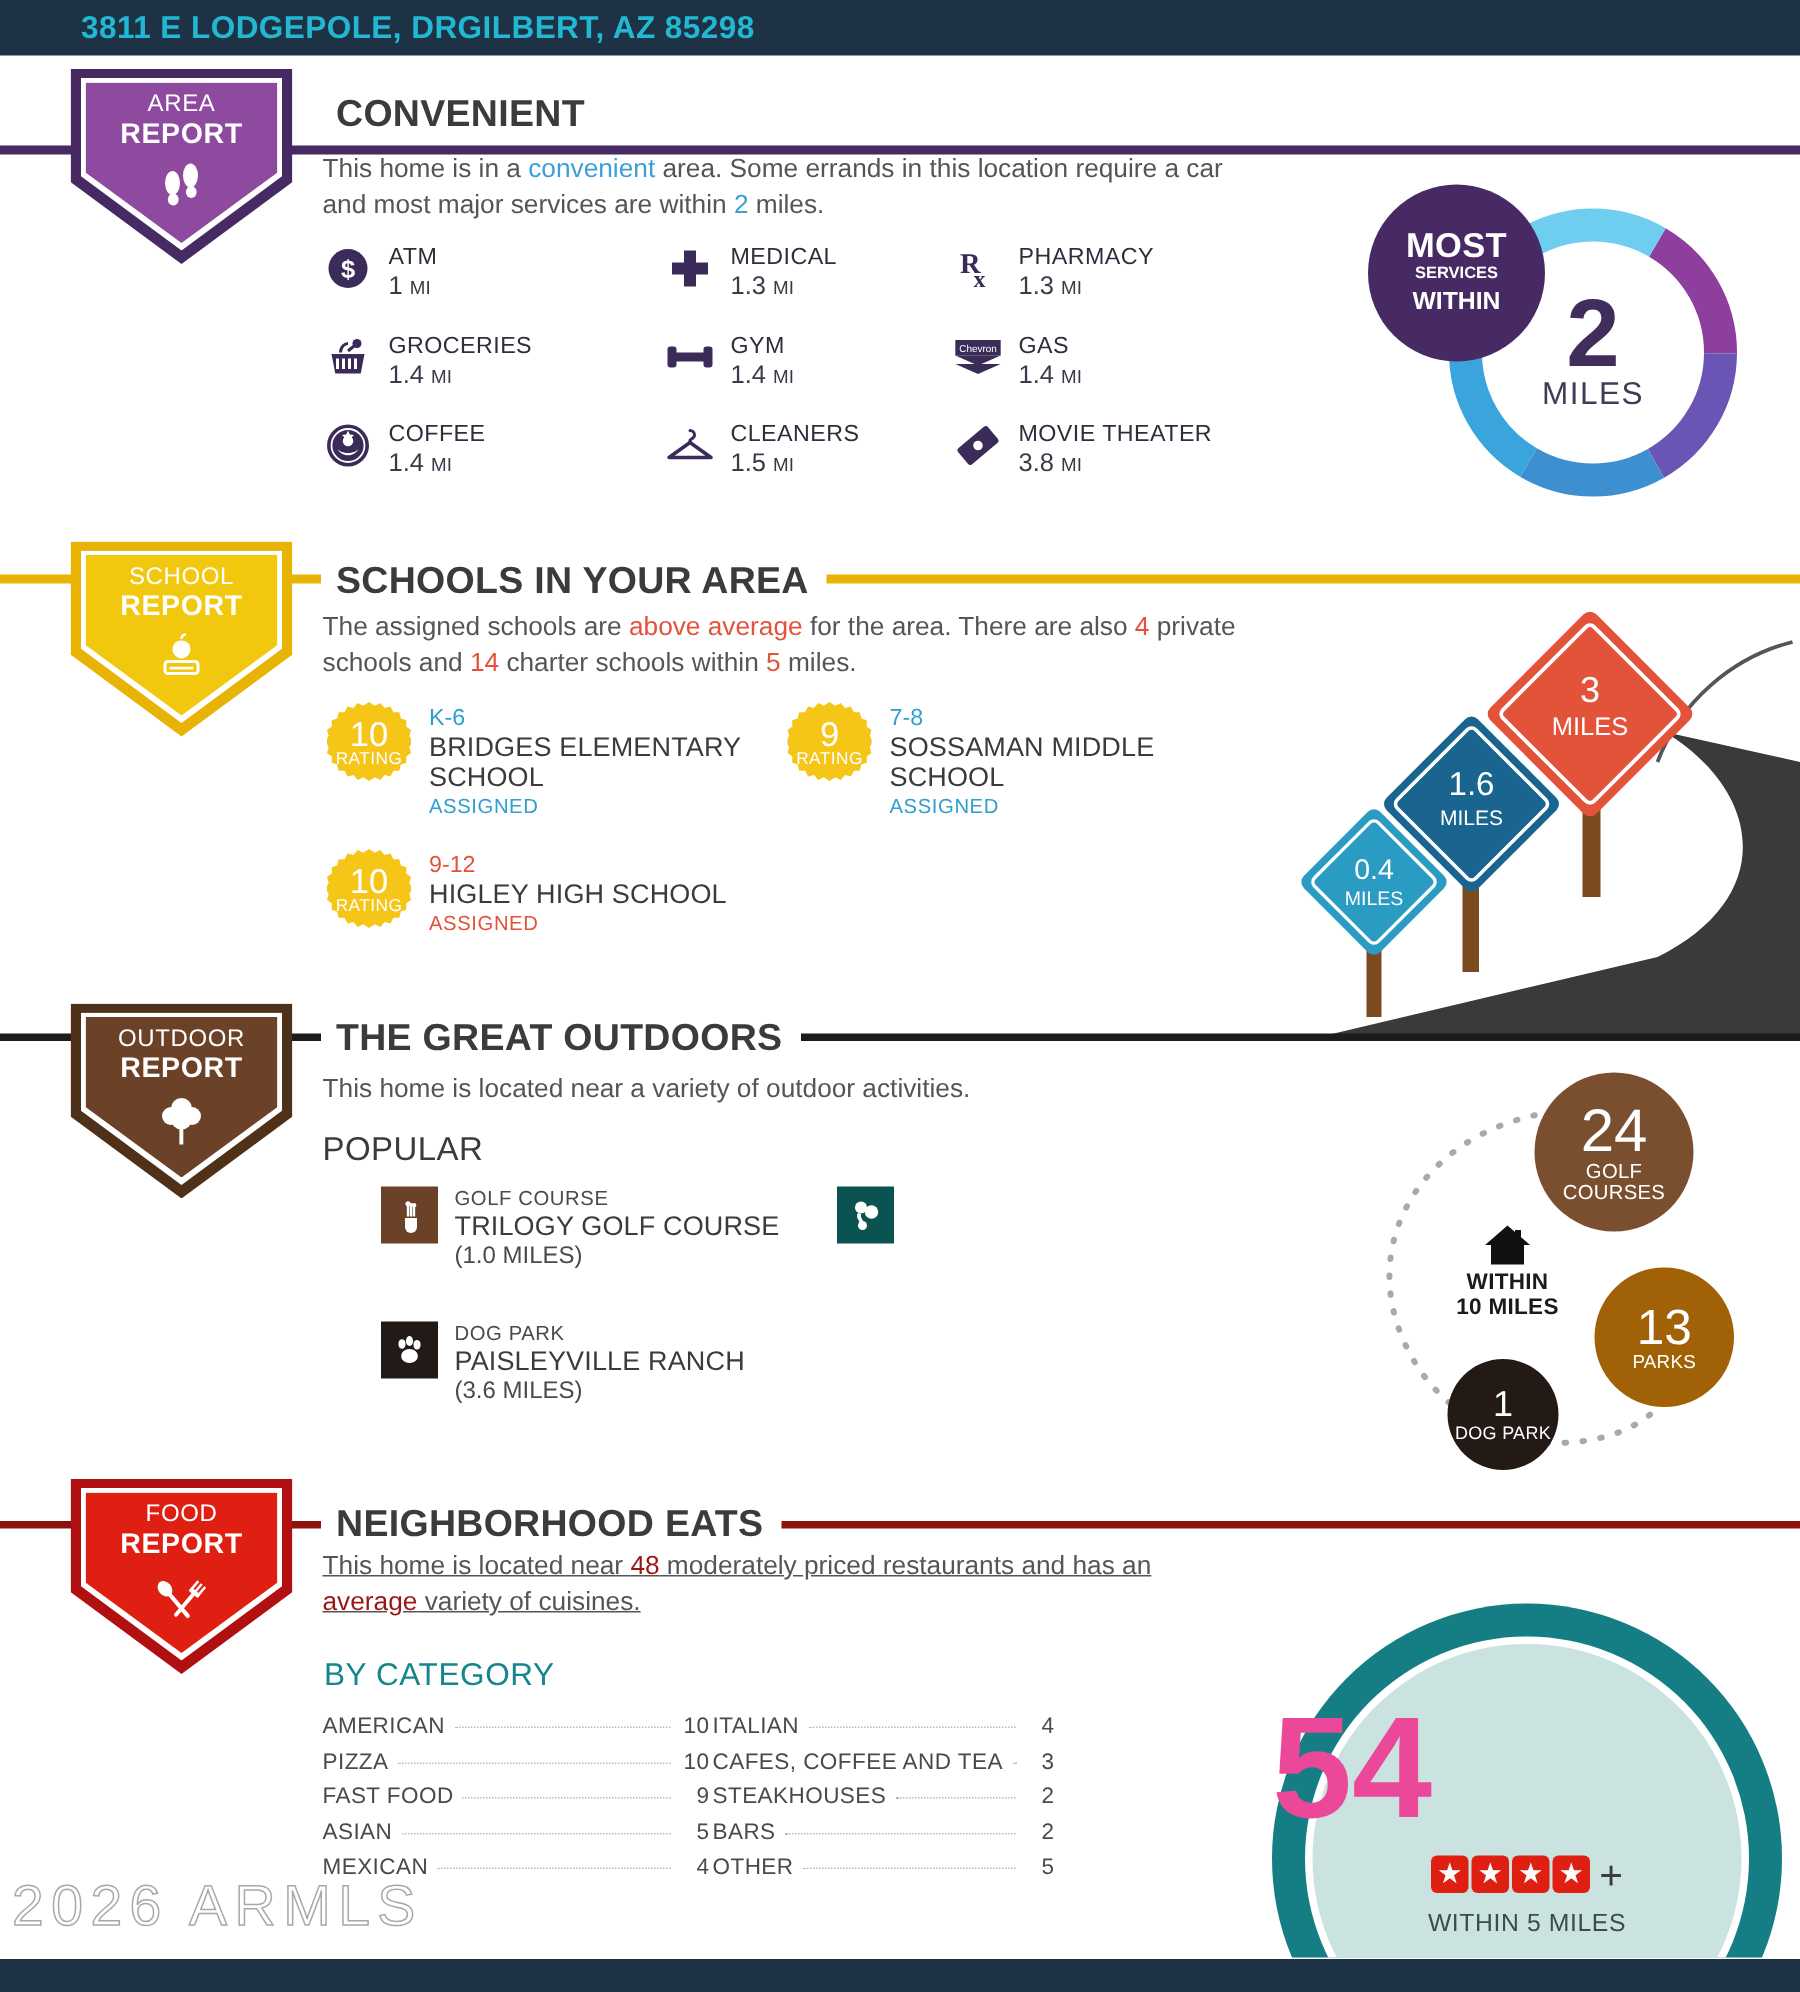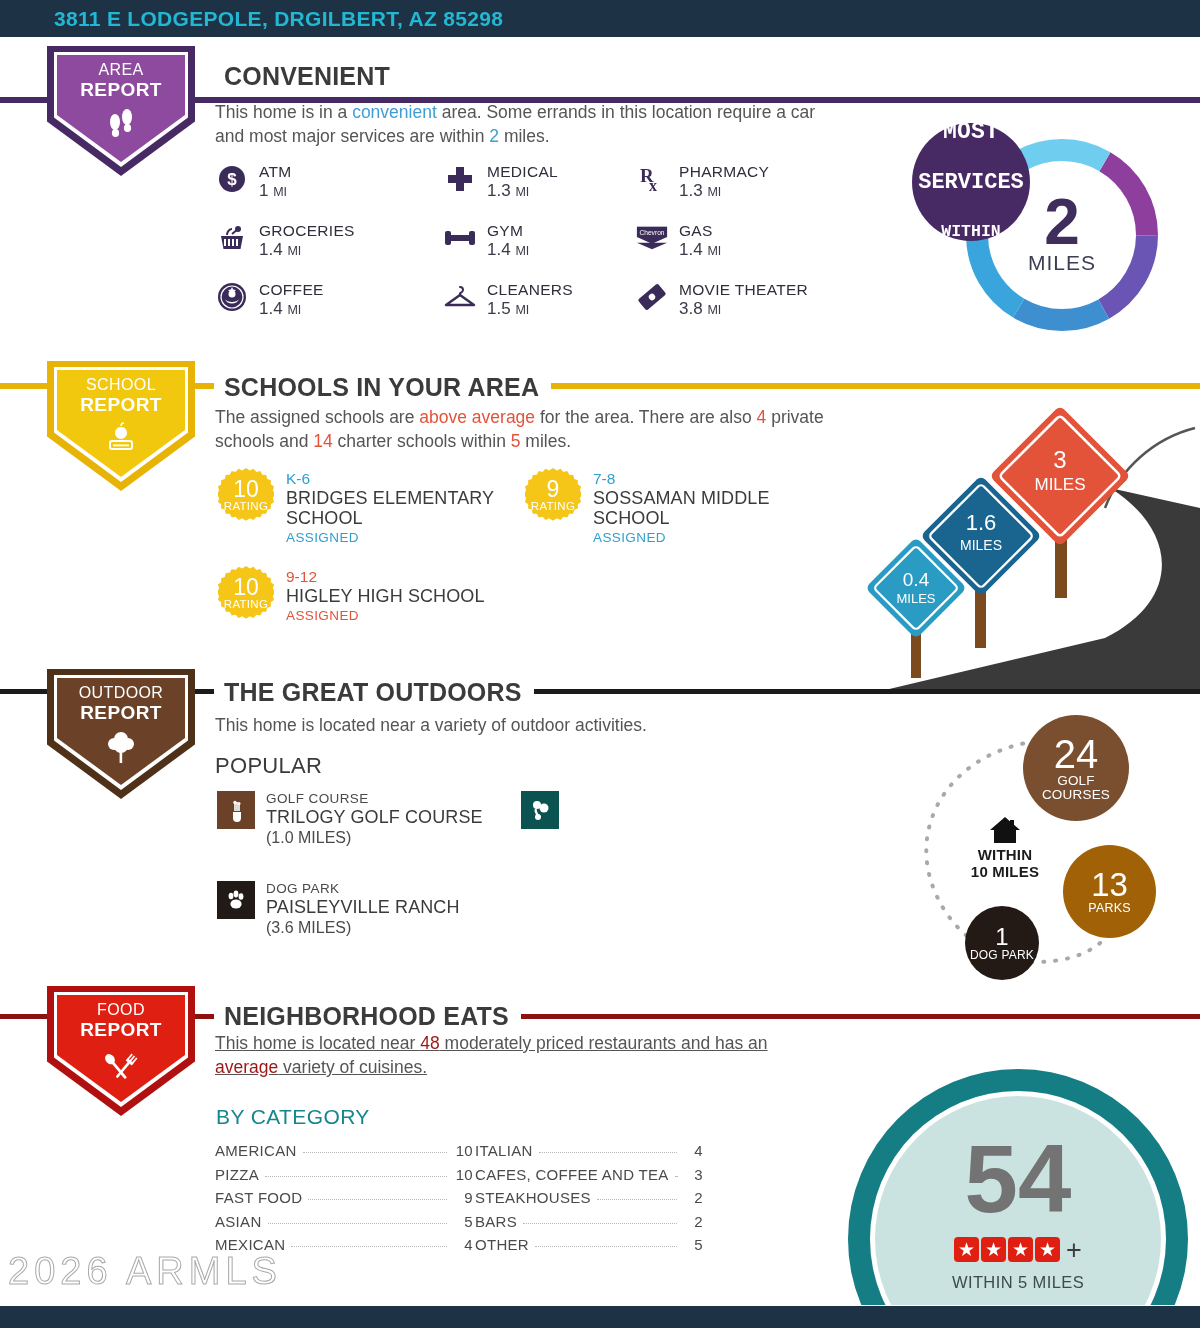--- a/index.html
+++ b/index.html
@@ -86,25 +86,25 @@
   .amen .val {
     font-size:17px; color:#3a3a48; line-height:20px; margin-top:1px;
   }
   .amen .val span { font-size:12.5px; }
 
   
   .donut-wrap { position:absolute; }
   .donut-badge {
     position:absolute; width:118px; height:118px; border-radius:50%;
     background:#472a63; color:#fff; z-index:4;
-    display:flex; flex-direction:column; align-items:center; justify-content:space-between;
-    text-align:center; line-height:19px;font-family:Liberation Mono, monospace;
+    display:flex; flex-direction:column; align-items:center; justify-content:center;
+    text-align:center; line-height:19px;
   }
   .donut-badge .l1 { font-size:23px; font-weight:bold; letter-spacing:0.2px;}
-  .donut-badge .l2 { font-size:22px; font-weight:bold; }
+  .donut-badge .l2 { font-size:11px; font-weight:bold; }
   .donut-badge .l3 { font-size:16.5px; font-weight:bold; }
   .donut-center {
     position:absolute; left:0; right:0; top:60px; text-align:center; z-index:3;
   }
   .donut-center .num { font-size:64px; font-weight:bold; color:#3f2d5c; line-height:58px;}
   .donut-center .un  { font-size:21px; color:#3d3d55; letter-spacing:1px; }
 
   
   .school { position:absolute; display:flex; gap:12px; }
   .rating {
@@ -125,21 +125,21 @@
   .g-blue  { color:#2f9fd0; }
   .g-org   { color:#e2533a; }
 
   
   .signs { position:absolute; }
 
   
   .pop-head {
     position:absolute; font-size:22px; color:#3b3b3b; letter-spacing:0.3px;
   }
-  .act { position:absolute; display:flex; gap:11px; }
+  .act { position:absolute; display:flex; gap:11px;margin-left:37px; }
   .act .box {
     width:38px; height:38px; flex:0 0 38px; display:flex;
     align-items:center; justify-content:center; color:#fff;
   }
   .act .cat { font-size:13.5px; color:#4a4a4a; letter-spacing:0.4px; line-height:16px;}
   .act .nm  { font-size:18px; color:#3b3b3b; line-height:21px; letter-spacing:0.1px;}
   .act .di  { font-size:16px; color:#4a4a4a; line-height:19px; }
 
   
   .circles { position:absolute; }
@@ -176,22 +176,22 @@
   .fifty .ring {
     position:absolute; border-radius:50%; background:#157e84;
   }
   .fifty .ring2 {
     position:absolute; border-radius:50%; background:#fff;
   }
   .fifty .core {
     position:absolute; border-radius:50%; background:#cbe3e0;
   }
   .fifty .big {
-    position:absolute; width:100%; text-align:center;
-    font-size:96px; font-weight:bold; color:#737373; line-height:96px;
+    position:absolute; width:100%; text-align:left;
+    font-size:96px; font-weight:bold; color:#ec4899; line-height:96px;
   }
   .stars {
     position:absolute; width:100%; display:flex; justify-content:center;
     align-items:center; gap:2px;
   }
   .stars .st {
     width:25px; height:25px; border-radius:4px; background:#e01f13;
     display:flex; align-items:center; justify-content:center;
     color:#fff; font-size:19px; line-height:19px;
   }

